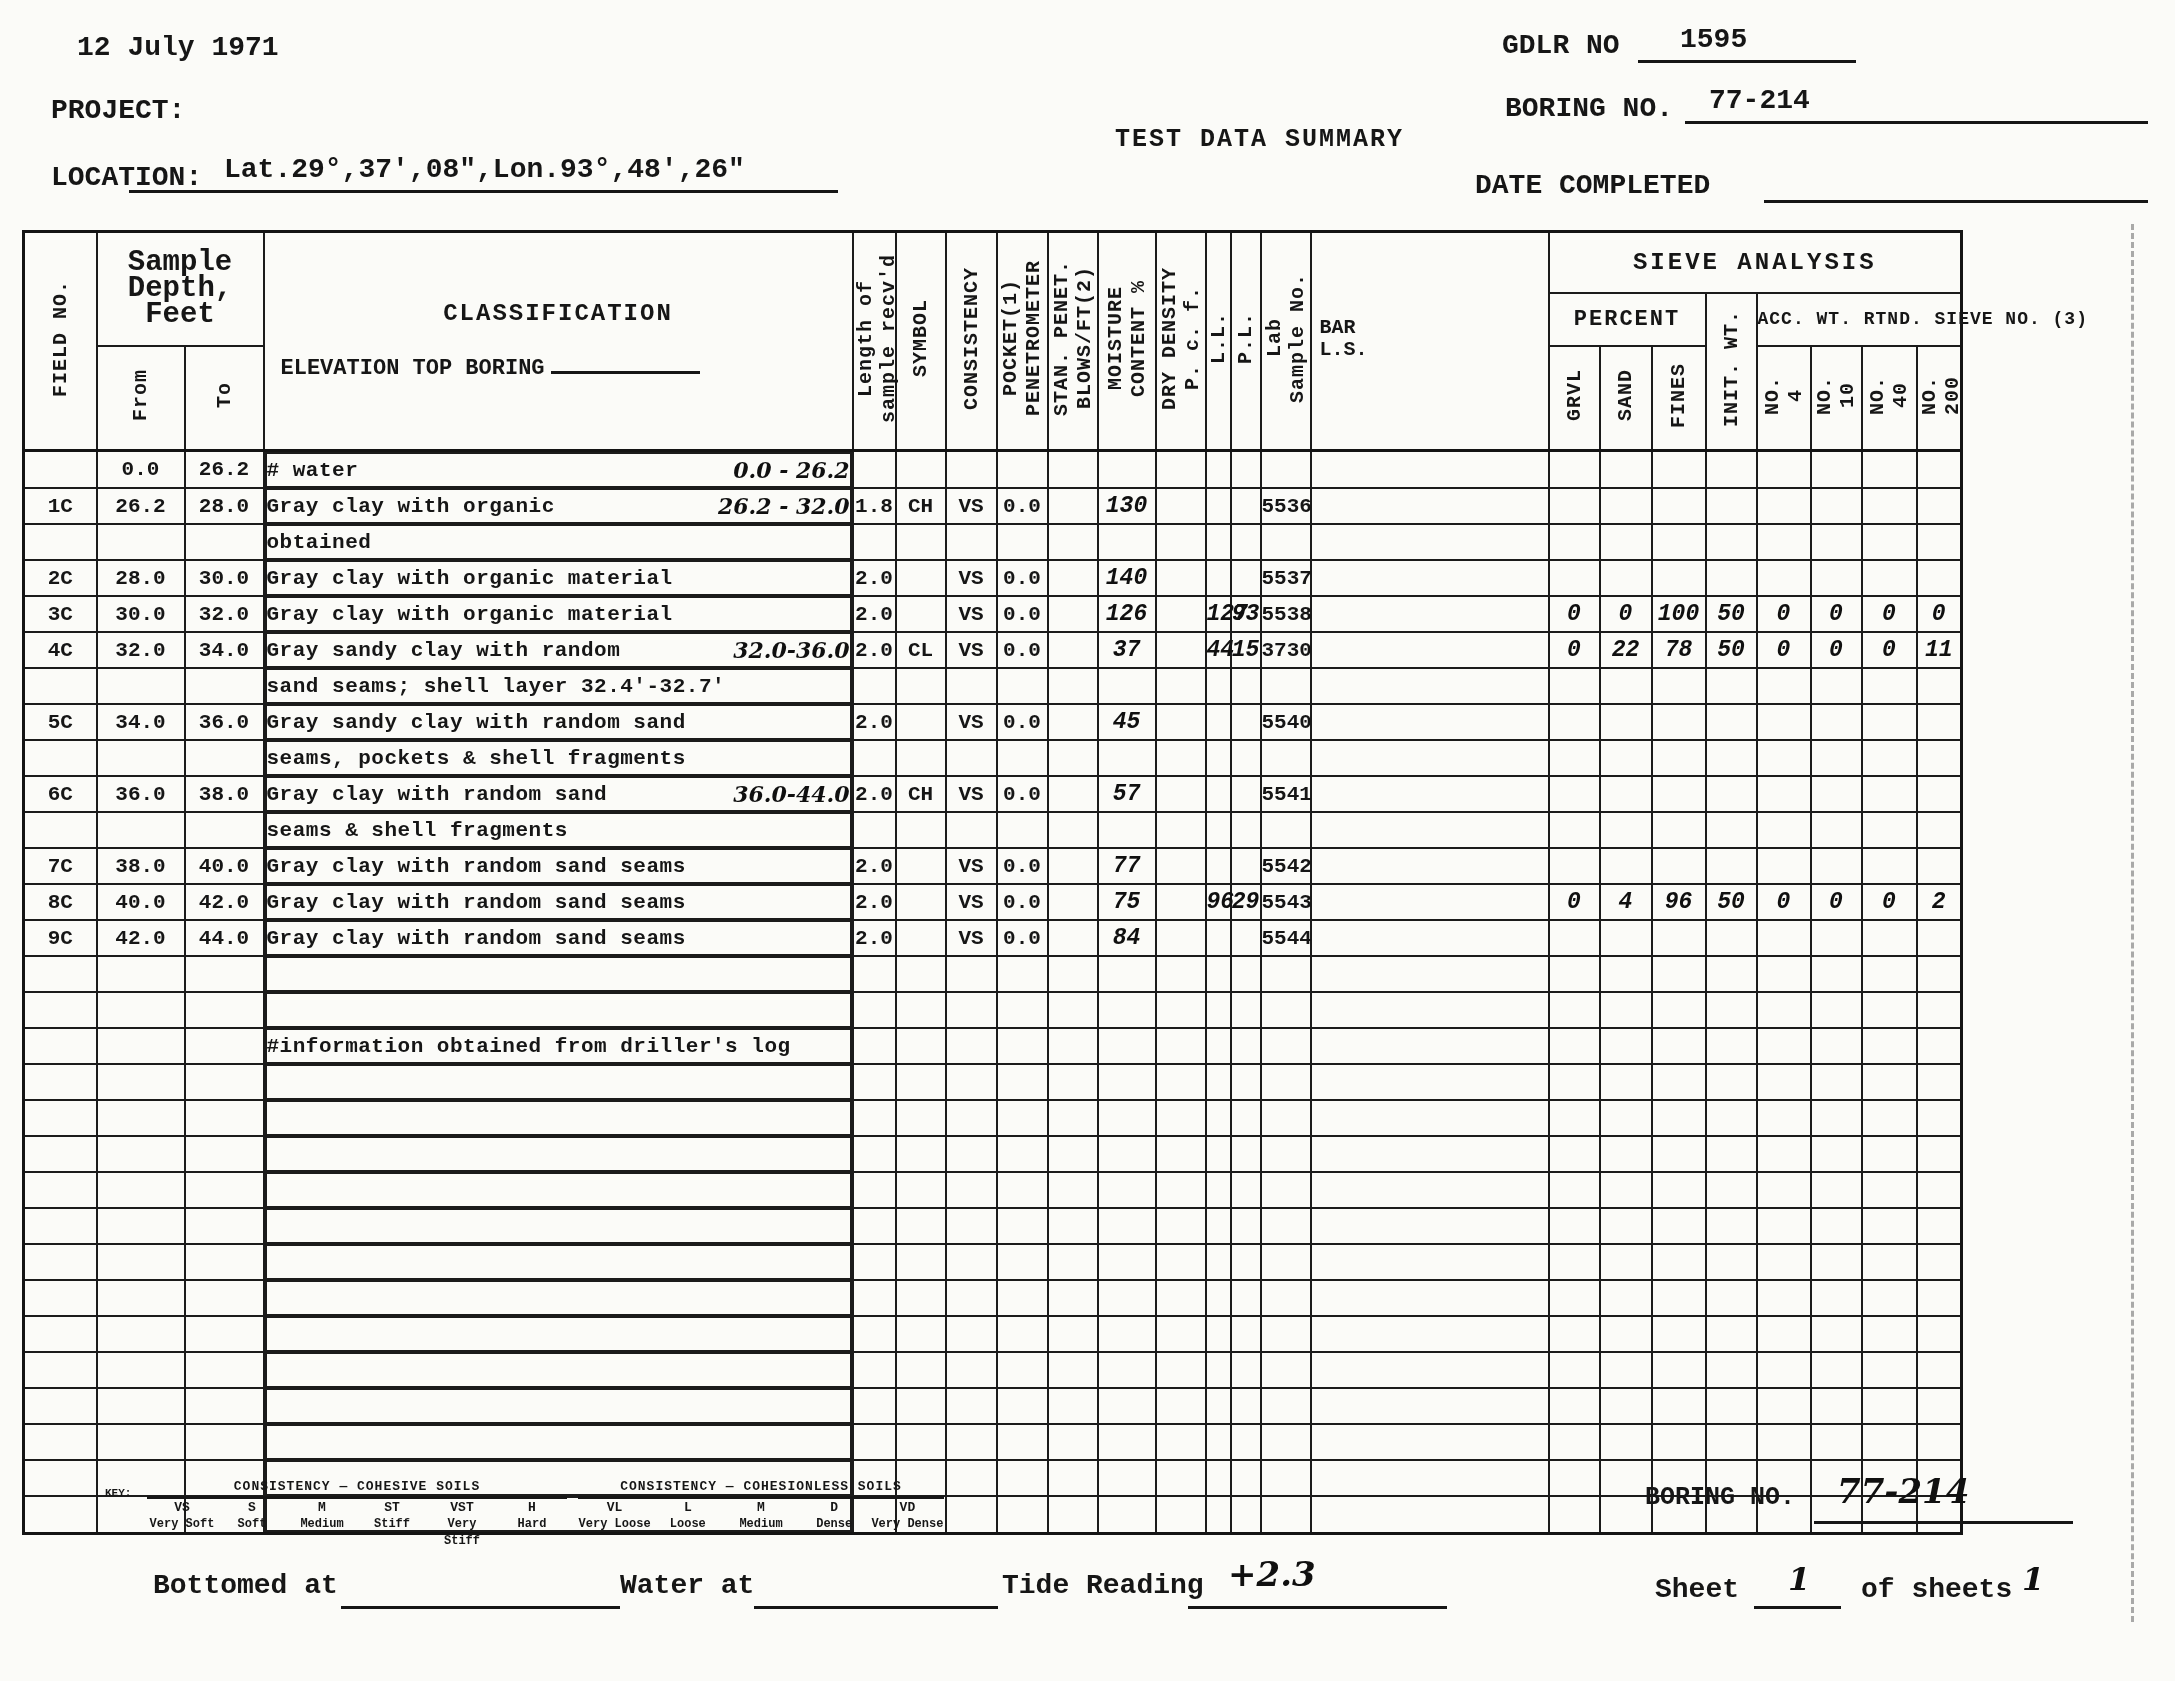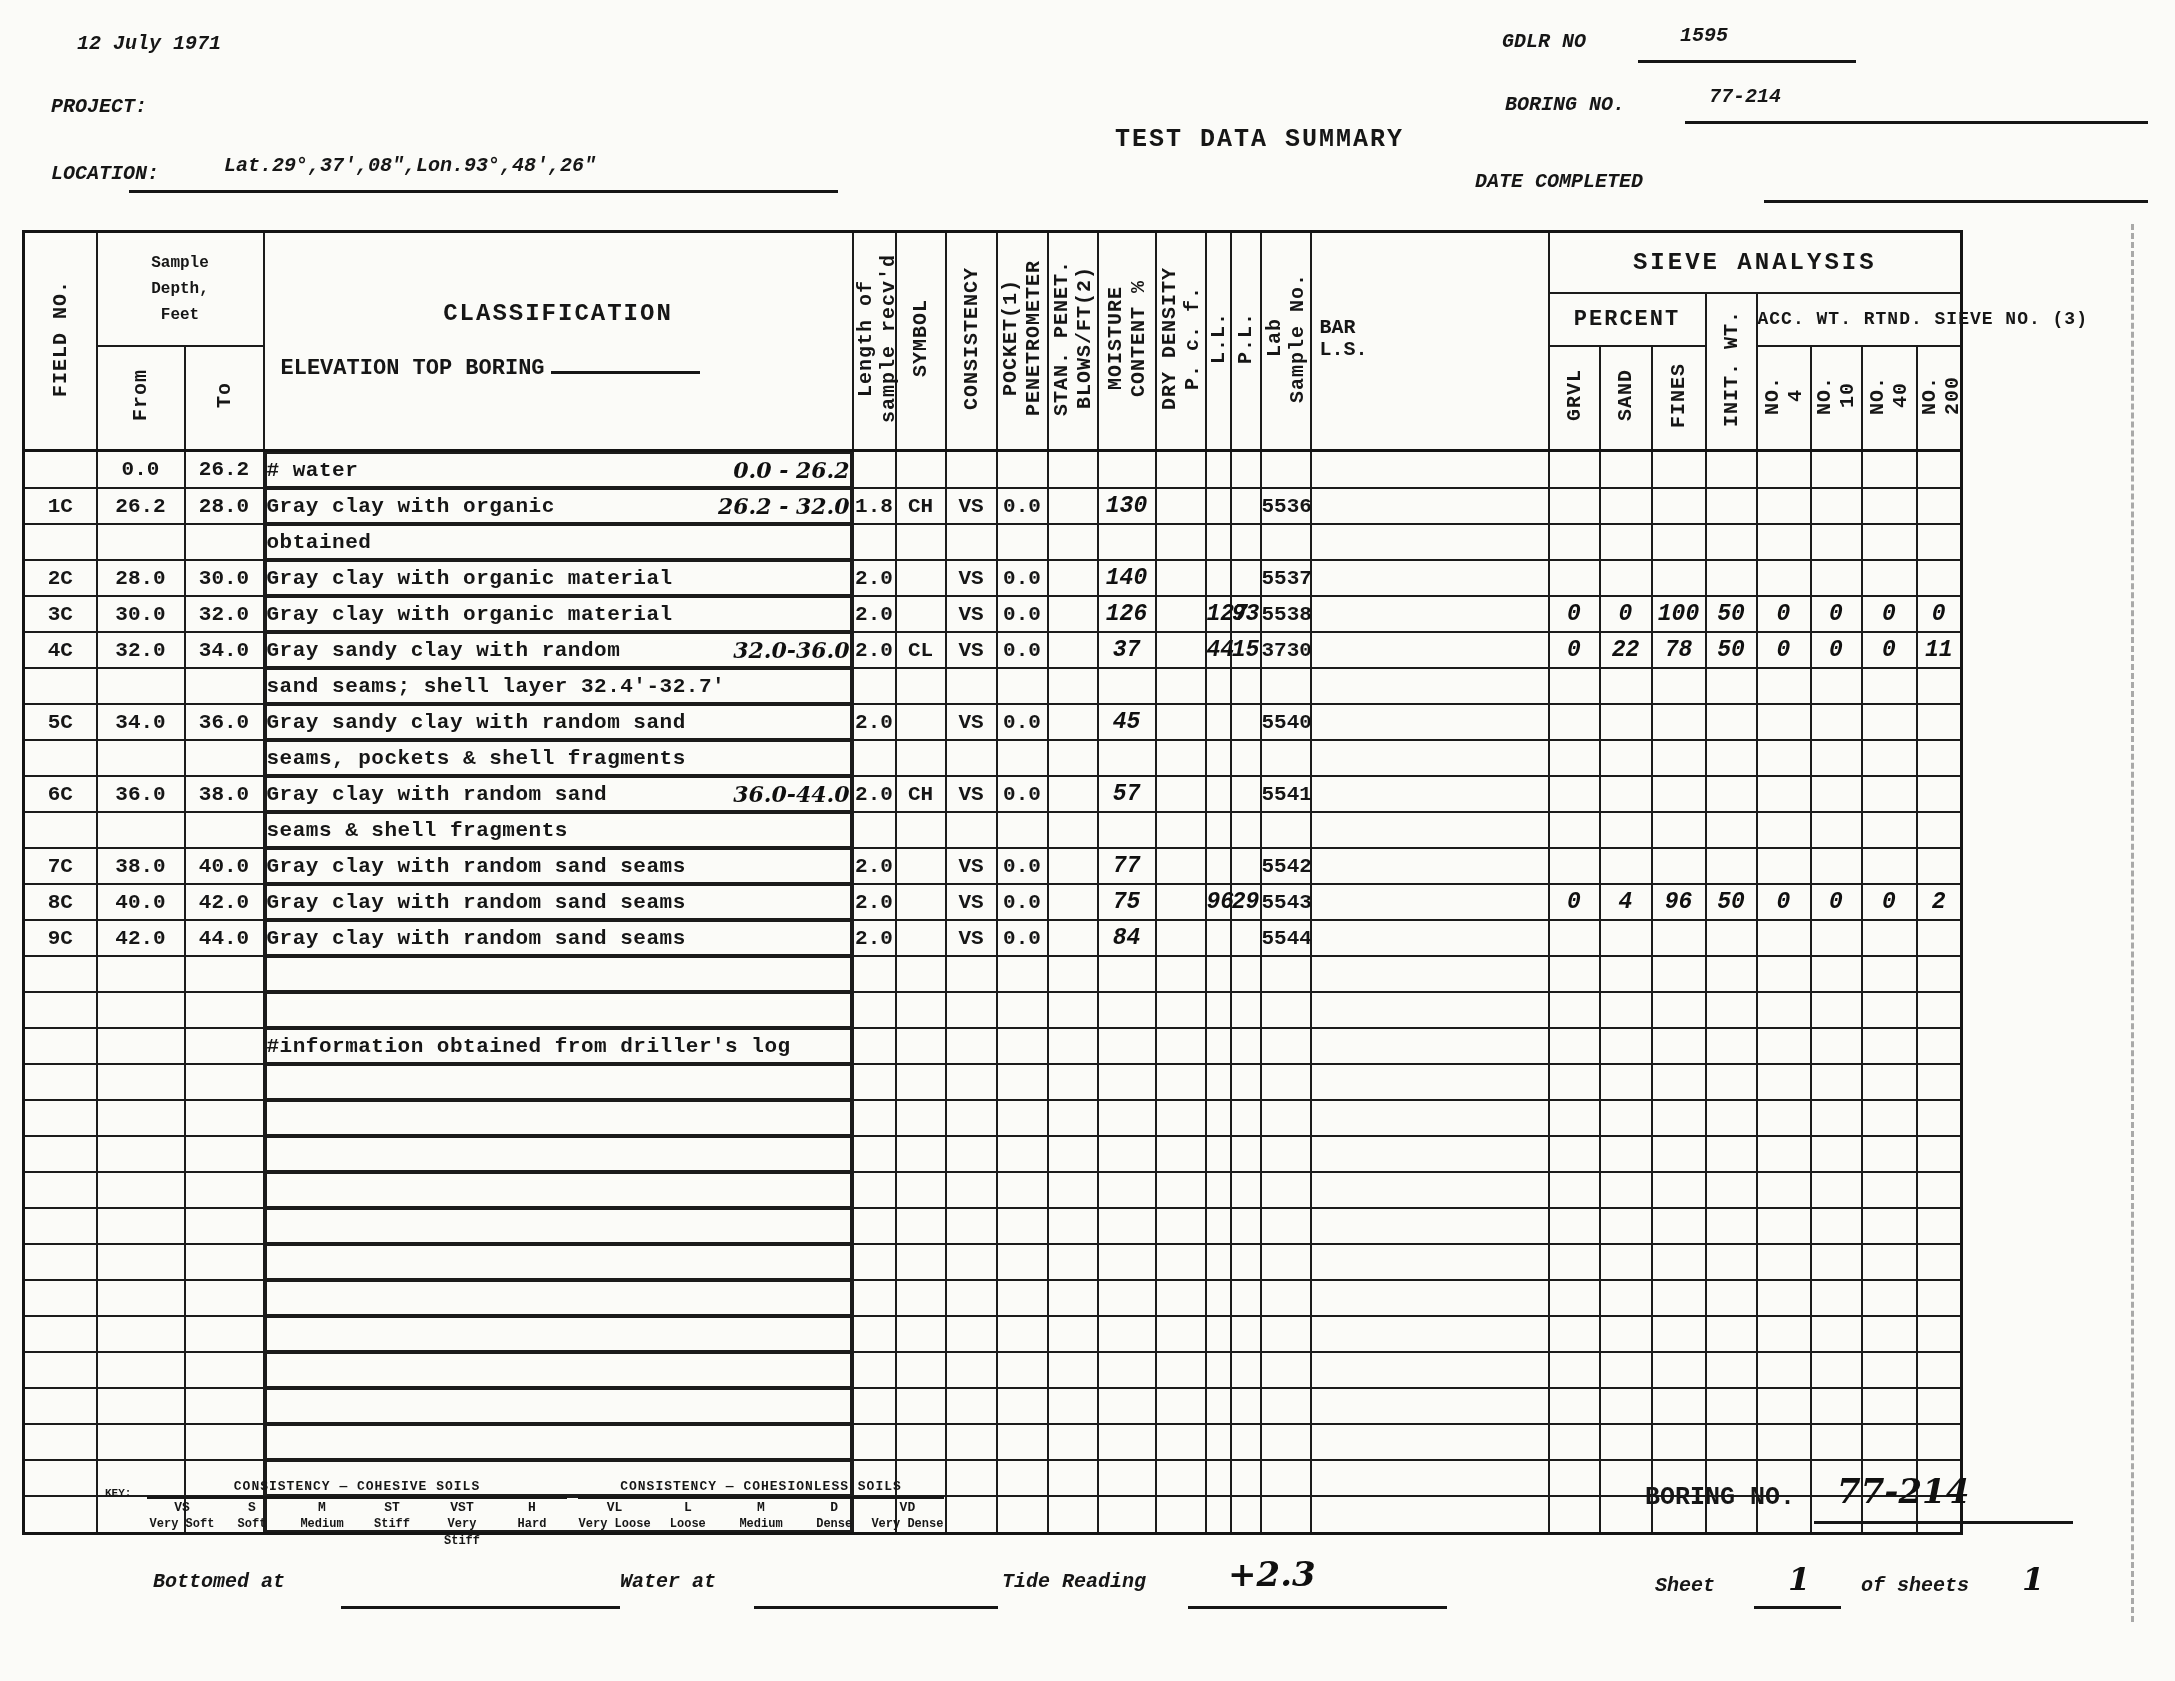--- a/index.html
+++ b/index.html
@@ -3,41 +3,41 @@
 <meta charset="utf-8">
 <style>
   html,body{margin:0;padding:0;background:#d8d8d4;}
   .page{
     position:relative;width:2175px;height:1681px;background:#fbfbf8;
     font-family:"Liberation Mono",monospace;color:#161616;overflow:hidden;
   }
   .typed{font-family:"Liberation Mono",monospace;font-weight:700;color:#161616;}
   .hand{font-family:"DejaVu Serif",serif;font-style:italic;font-weight:700;color:#101010;}
   .abs{position:absolute;}
-  .t24{font-size:20px;font-style:italic;}
+  .t24{font-size:28px;}
   .fline{position:absolute;border-bottom:3px solid #161616;}
   .fline span{display:inline-block;}
   .pre{white-space:pre-line;}
 
   
   table.main{
     position:absolute;left:22px;top:230px;border-collapse:collapse;table-layout:fixed;
     width:1941px;border:3px solid #141414;
   }
   table.main th,table.main td{
     border:2px solid #1b1b1b;padding:0;margin:0;text-align:center;vertical-align:middle;
     font-family:"Liberation Mono",monospace;font-weight:700;overflow:visible;white-space:nowrap;
   }
   thead{border-bottom:3px solid #141414;}
   thead th{font-size:20px;line-height:21px;}
   .vert{
     writing-mode:vertical-rl;transform:rotate(180deg);display:inline-block;
     white-space:pre-line;font-size:20px;letter-spacing:1px;line-height:23px;margin:2px auto;
   }
-  .sdep{font-size:16px;text-align:left;padding-left:8px;line-height:26px;}
+  .sdep{font-size:29px;text-align:left;padding-left:8px;line-height:26px;}
   .clshead{vertical-align:middle;}
   .clstitle{font-size:24px;letter-spacing:2px;margin-bottom:34px;}
   .elev{font-size:22px;text-align:left;padding-left:16px;}
   .euline{display:inline-block;width:149px;border-bottom:3px solid #161616;height:2px;margin-left:6px;}
   .sieve{font-size:24px;letter-spacing:3px;}
   .percent{font-size:22px;letter-spacing:2px;}
   .acc{font-size:18px;line-height:22px;letter-spacing:1px;}
   .barls{vertical-align:bottom;text-align:left;}
   .barls div{font-size:20px;text-align:left;padding:0 0 4px 8px;line-height:22px;}
   tbody td{height:32px;font-size:21px;}

